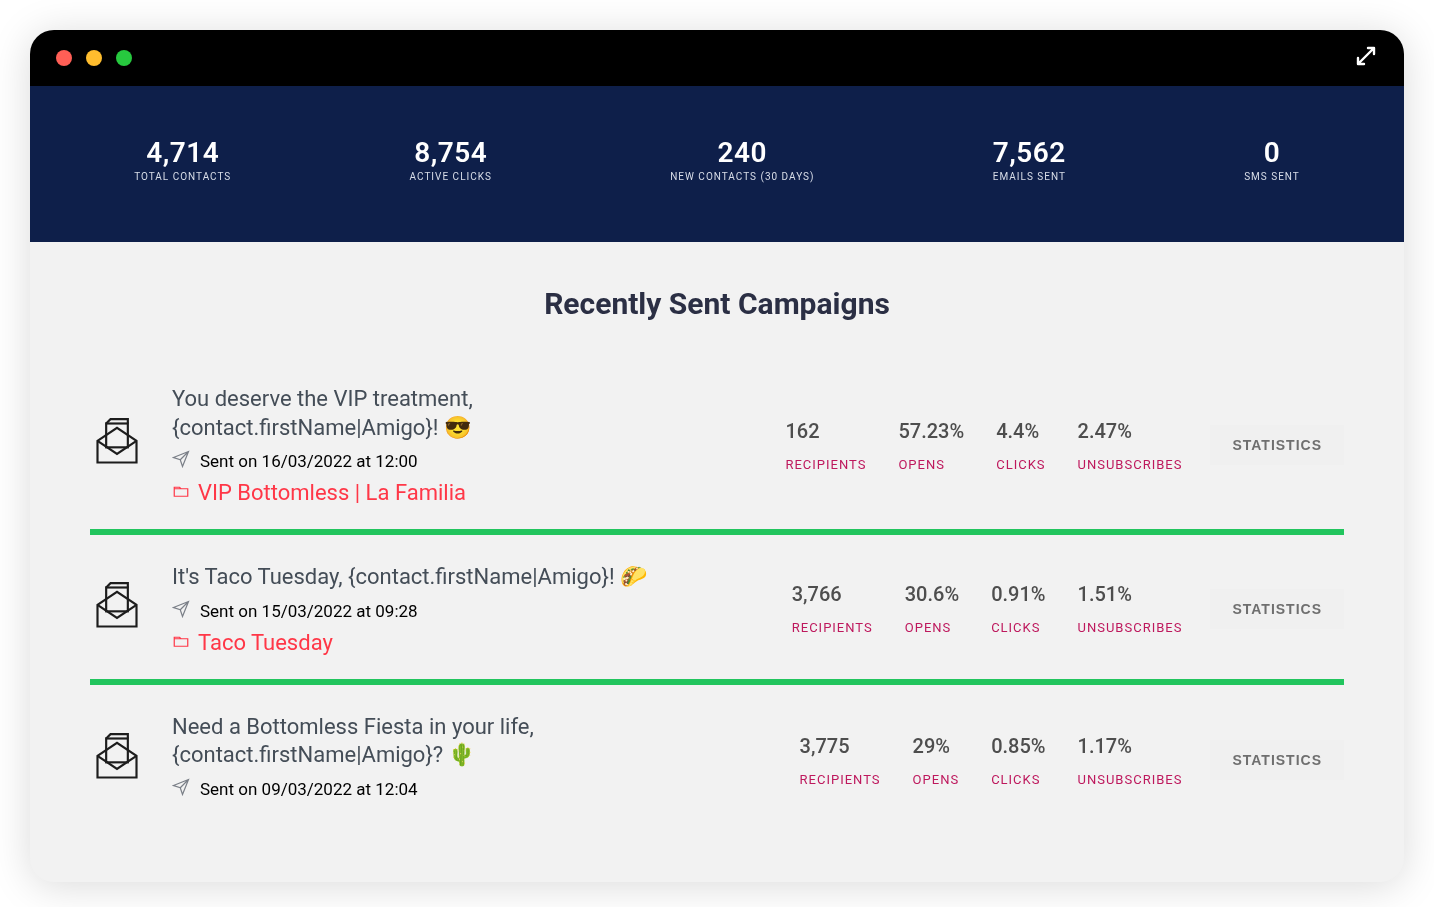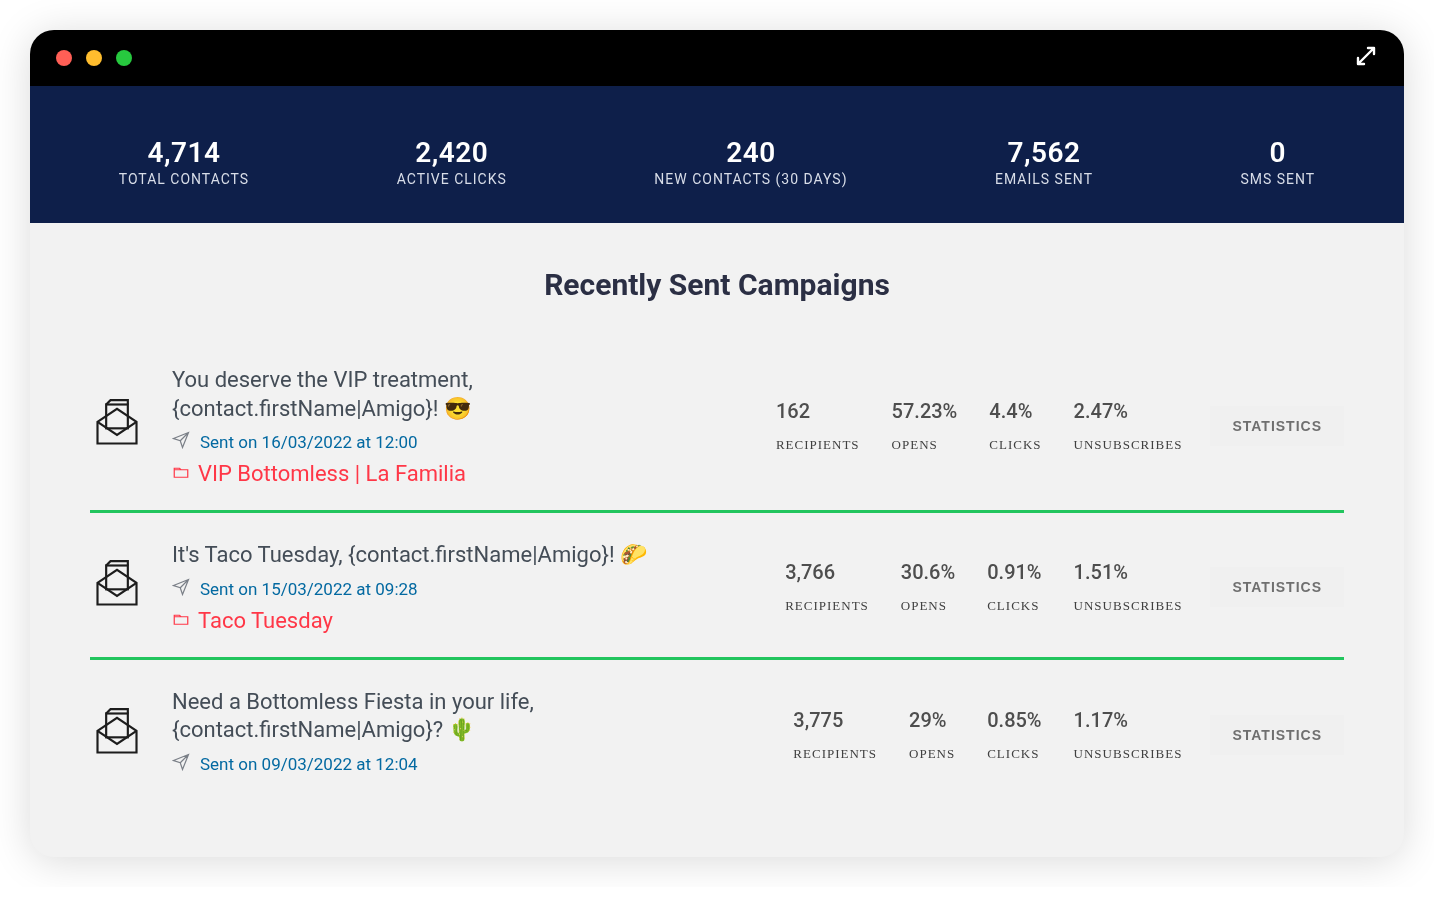--- a/index.html
+++ b/index.html
@@ -32,57 +32,57 @@
   .dot {
     width: 16px; height: 16px; border-radius: 50%;
   }
   .dot.red { background: #ff5f56; }
   .dot.yellow { background: #ffbd2e; }
   .dot.green { background: #27c93f; }
   .fullscreen-icon svg { width: 24px; height: 24px; fill: #fff; }
 
   .stats-band {
     background: #0e1f4a;
-    padding: 50px 20px 36px;
+    padding: 50px 20px 60px;
     display: flex;
     justify-content: space-around;
     gap: 10px;
   }
   .stat {
     color: #fff;
     text-align: center;
   }
   .stat .value {
     font-size: 28px;
     font-weight: 600;
     letter-spacing: 0.5px;
   }
   .stat .label {
-    font-size: 14px;
+    font-size: 10px;
     letter-spacing: 1px;
     margin-top: 2px;
     color: #d8dde8;
   }
 
   .content {
     padding: 30px 60px 50px;
   }
   .section-title {
     text-align: center;
     font-size: 30px;
     font-weight: 700;
     color: #2b2f44;
     margin: 14px 0 36px;
   }
 
   .campaign {
     display: flex;
     align-items: center;
     padding: 28px 0 24px;
-    border-bottom: 3px solid #22c55e;
+    border-bottom: 6px solid #22c55e;
     gap: 28px;
   }
   .campaign:last-child { border-bottom: 0; }
 
   .env-icon {
     width: 54px;
     flex-shrink: 0;
     text-align: center;
   }
   .env-icon svg { width: 52px; height: 52px; stroke: #1d1d1d; }
@@ -95,21 +95,21 @@
     font-size: 22px;
     color: #444d57;
     line-height: 1.3;
     margin-bottom: 8px;
     max-width: 560px;
   }
   .camp-sent {
     display: flex;
     align-items: center;
     gap: 10px;
-    color: #0369a1;
+    color: #000000;
     font-size: 17px;
     margin-bottom: 8px;
   }
   .camp-sent svg { width: 18px; height: 18px; stroke: #7a7f87; fill:none; }
   .camp-tag {
     display: flex;
     align-items: center;
     gap: 8px;
     color: #ff3747;
     font-size: 22px;
@@ -122,24 +122,23 @@
     flex-shrink: 0;
   }
   .metric { text-align: left; }
   .metric .mval {
     font-size: 20px;
     color: #4e4e4e;
     font-weight: 500;
   }
   .metric .mlab {
     font-size: 13px;
-    color: #404040;
+    color: #be185d;
     letter-spacing: 1px;
     margin-top: 14px;
-    font-family: Liberation Serif, serif;
   }
 
   .stats-btn {
     background: #f0f0f0;
     color: #6f6f6f;
     font-size: 14px;
     letter-spacing: 1px;
     font-weight: 600;
     padding: 12px 22px;
     border: none;
@@ -165,21 +164,21 @@
         </svg>
     </div>
   </div>
 
   <div class="stats-band">
     <div class="stat">
       <div class="value">4,714</div>
       <div class="label">TOTAL CONTACTS</div>
     </div>
     <div class="stat">
-      <div class="value">2,420</div>
+      <div class="value">8,754</div>
       <div class="label">ACTIVE CLICKS</div>
     </div>
     <div class="stat">
       <div class="value">240</div>
       <div class="label">NEW CONTACTS (30 DAYS)</div>
     </div>
     <div class="stat">
       <div class="value">7,562</div>
       <div class="label">EMAILS SENT</div>
     </div>

